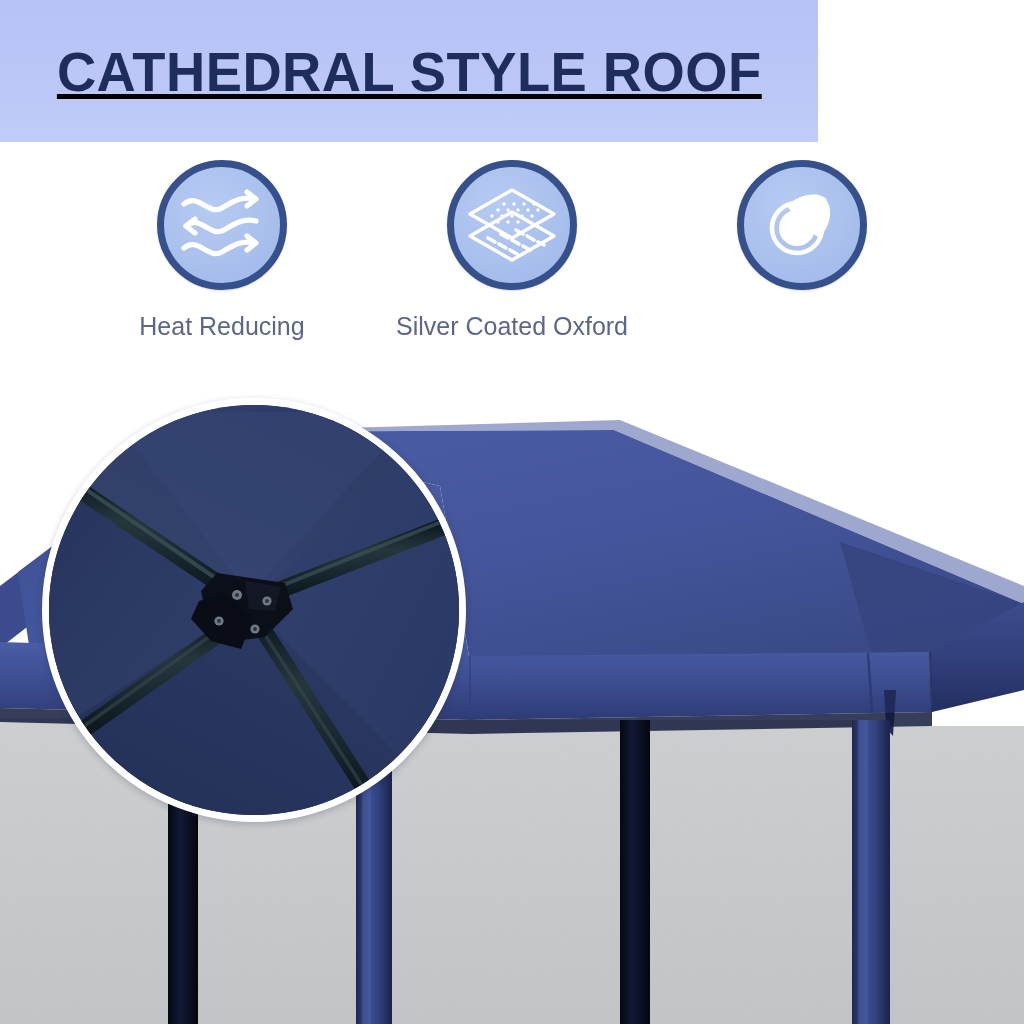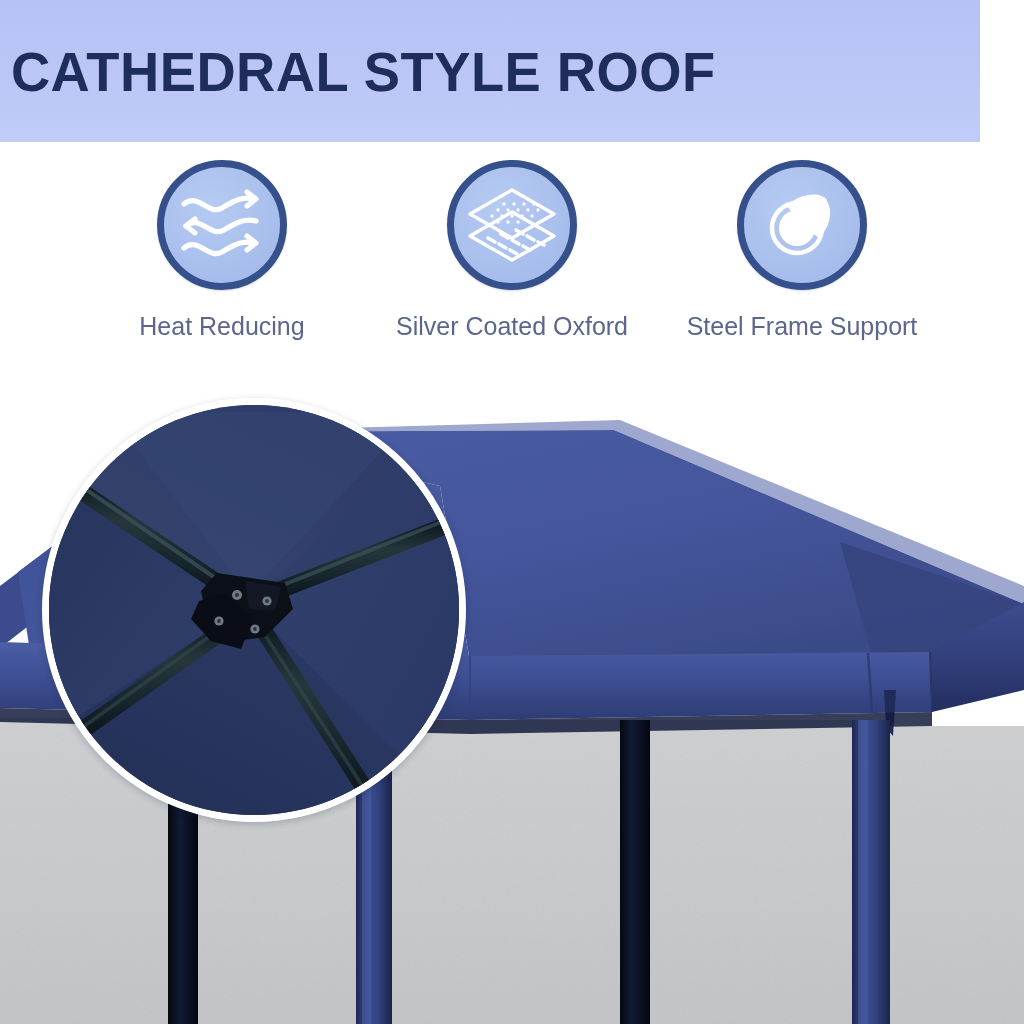--- a/index.html
+++ b/index.html
@@ -6,23 +6,23 @@
   html,body { width:1024px; height:1024px; }
   body {
     font-family:"Liberation Sans", sans-serif;
     background:#ffffff;
     position:relative;
     overflow:hidden;
   }
 
   
   .banner {
-    position:absolute; left:0; top:0; width:980px; height:142px;
+    position:absolute; left:0; top:0; width:818px; height:142px;
     background:linear-gradient(180deg,#b6c2f6 0%,#bcc6f7 55%,#c2ccf9 100%);
-    display:flex; align-items:center; 
+    display:flex; align-items:center; justify-content:center;text-decoration:underline;
   }
   .banner-title {
     font-size:56px;
     font-weight:700;
     letter-spacing:0.5px;
     color:#1e2d5c;
     white-space:nowrap;
     transform:scaleX(0.97);
   }
 
@@ -145,21 +145,20 @@
     <div class="feature-circle">
       <span>
         <svg width="90" height="90" viewBox="0 0 90 90">
           <path d="M30 26 C44 12, 64 12, 70 20 L48 48 L30 26 Z" fill="#ffffff"></path>
           <path d="M66 17 C76 24, 76 44, 62 58 L44 44 L66 17 Z" fill="#ffffff"></path>
           <circle cx="40" cy="48" r="25" fill="none" stroke="#ffffff" stroke-width="4.6"></circle>
           <circle cx="40" cy="48" r="18" fill="#ffffff"></circle>
         </svg>
       </span>
     </div>
-    <div class="feature-label">Steel Frame Support</div>
   </div>
 
 </div>
 
 <div class="photo">
   <svg width="1024" height="634" viewBox="0 0 1024 634">
     <defs>
       <linearGradient id="roofLeft" x1="0" y1="0" x2="1" y2="0.5">
         <stop offset="0" stop-color="#3d4f94"></stop>
         <stop offset="0.6" stop-color="#47599f"></stop>

